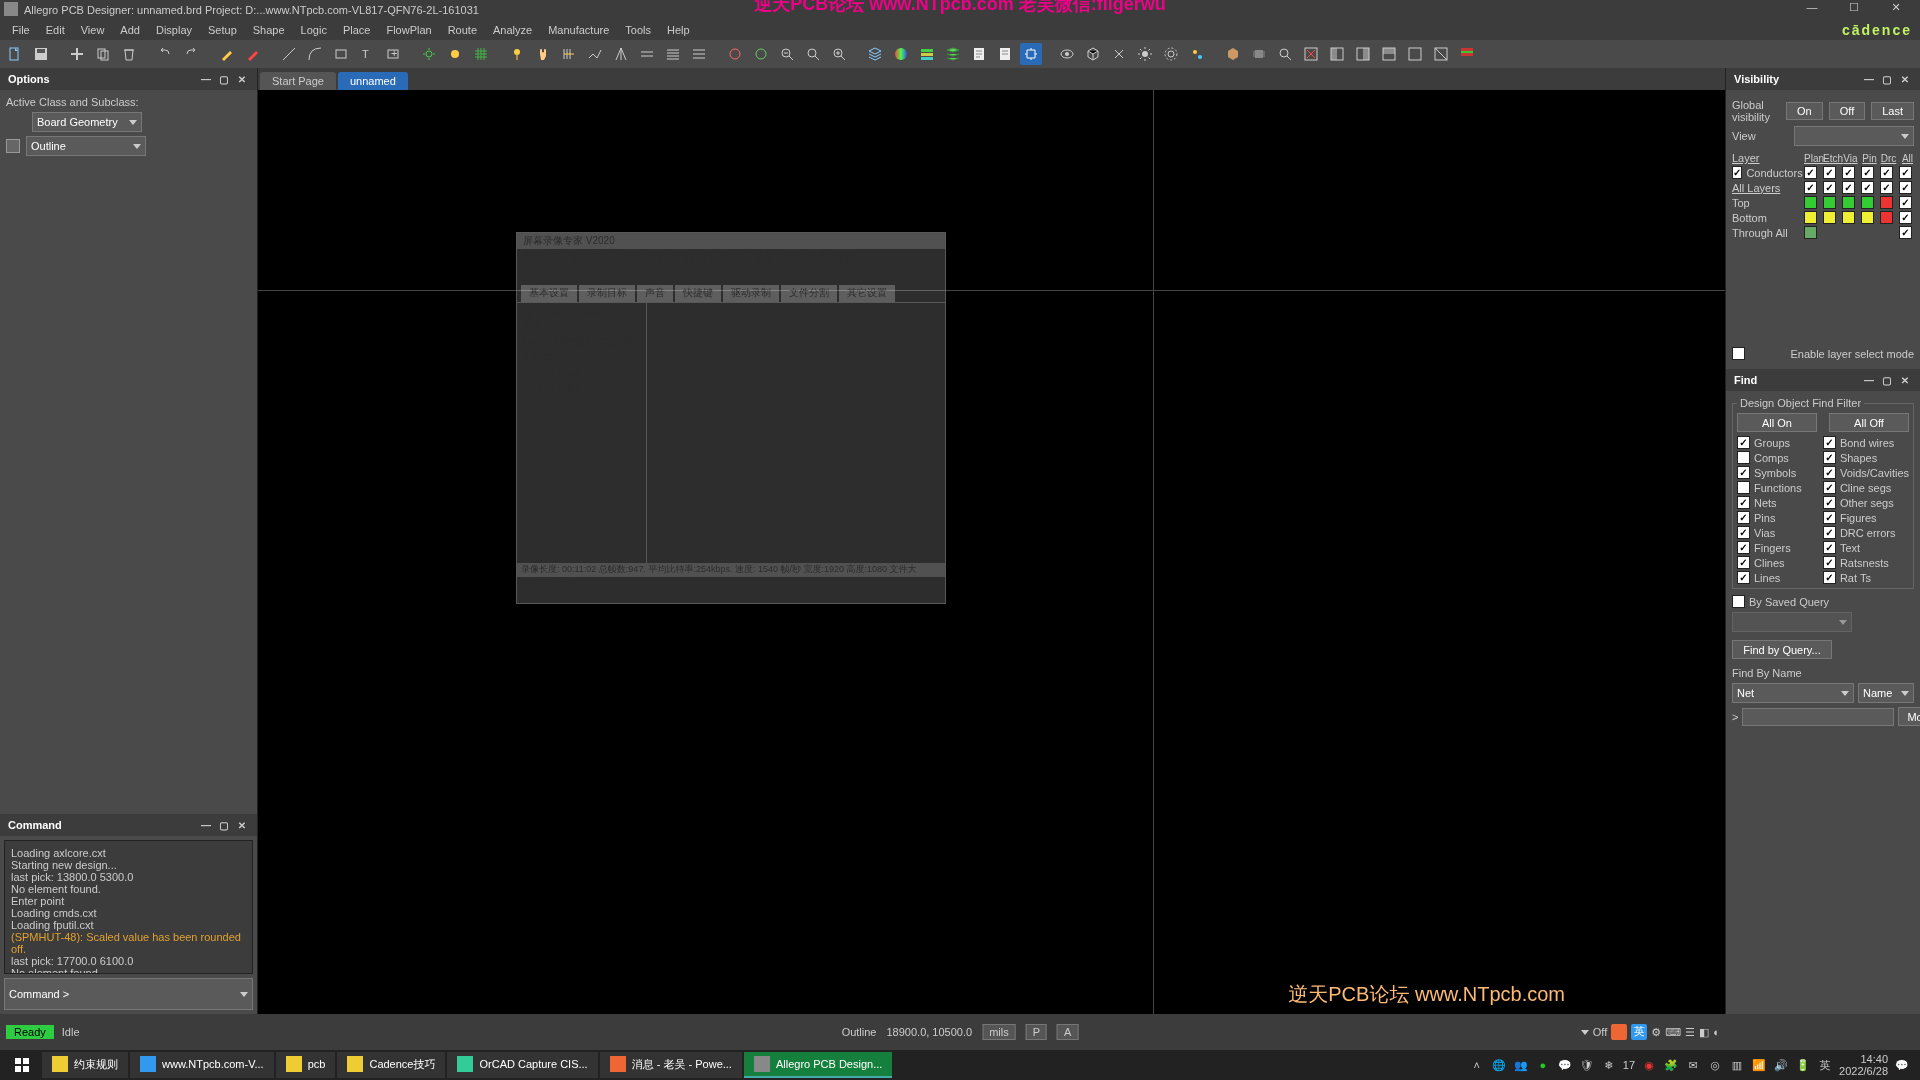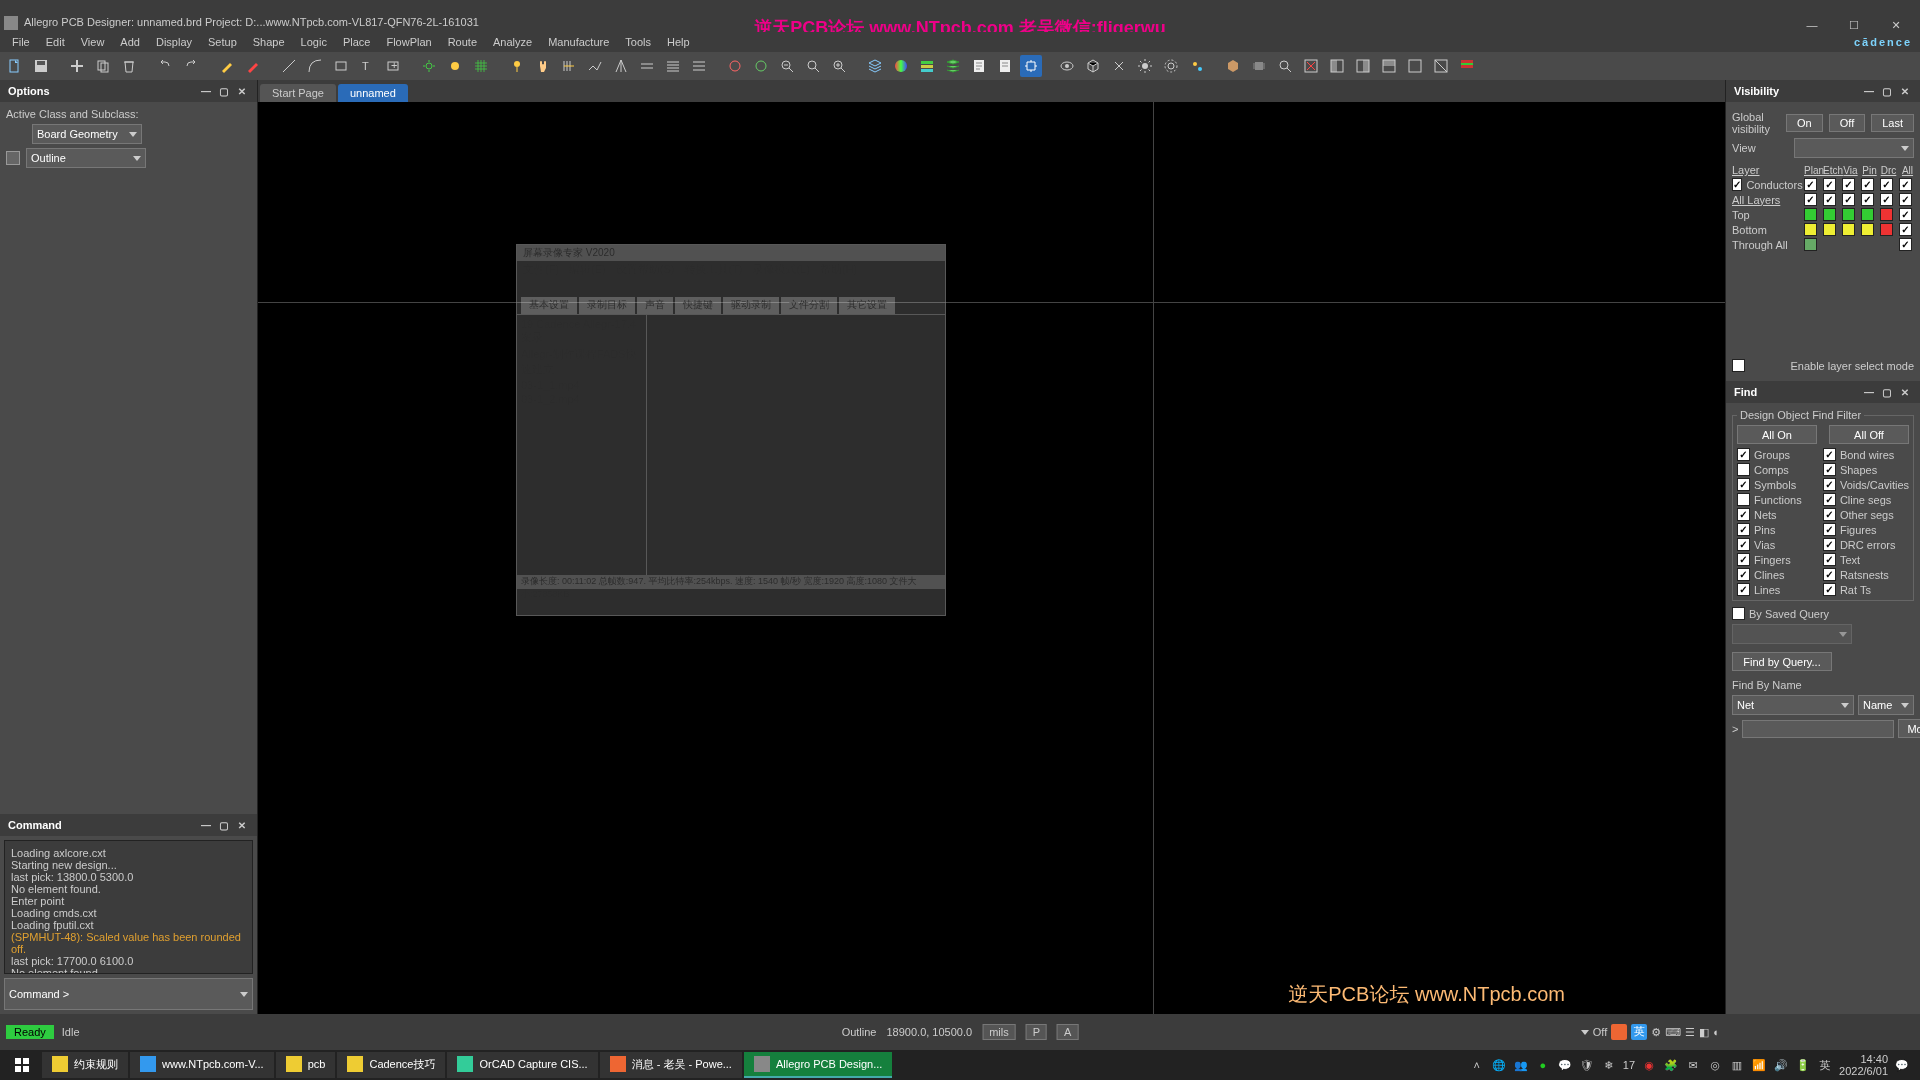--- a/index.html
+++ b/index.html
@@ -1,25 +1,25 @@
 <!DOCTYPE html>
 <html><head>
 <meta charset="utf-8">
 <style>
 *{margin:0;padding:0;box-sizing:border-box;font-family:"Segoe UI",Tahoma,sans-serif;font-size:11px;user-select:none}
 body{width:1920px;height:1080px;background:#2b2b2b;color:#ccc;overflow:hidden;display:flex;flex-direction:column}
-.titlebar{height:20px;background:#3c3c3c;display:flex;align-items:flex-start;padding:16px 4px;position:relative}
+.titlebar{height:20px;background:#3c3c3c;display:flex;align-items:flex-end;padding:4px 4px;position:relative}
 .titlebar .icon{width:14px;height:14px;background:#888;margin-right:6px}
 .titlebar .title{color:#ccc;white-space:nowrap}
 .titlebar .watermark{position:absolute;left:50%;transform:translateX(-50%);color:#e08;font-size:18px;font-weight:bold}
 .titlebar .winbtns{margin-left:auto;display:flex;gap:2px}
 .titlebar .winbtns span{width:40px;height:18px;display:flex;align-items:center;justify-content:center;color:#ccc}
 .menubar{height:20px;background:#3c3c3c;display:flex;align-items:center;padding:0 4px;position:relative}
 .menubar .m{padding:0 8px;color:#ccc;cursor:pointer}
-.menubar .brand{position:absolute;right:8px;color:#7dd3fc;font-size:11px;letter-spacing:2px;font-weight:bold}
+.menubar .brand{position:absolute;right:8px;color:#bef264;font-size:14px;letter-spacing:2px;font-weight:bold}
 .toolbars{background:#4a4a4a;padding:3px 4px;display:flex;gap:4px;flex-wrap:wrap}
 .tbtn{width:22px;height:22px;display:flex;align-items:center;justify-content:center;border-radius:2px}
 .tbtn svg{width:16px;height:16px}
 .tbtn.sel{background:#2a6bb8}
 .tsep{width:2px;height:22px;margin:0 2px}
 .main{flex:1;display:flex;min-height:0}
 .left{width:258px;background:#4a4a4a;display:flex;flex-direction:column;border-right:1px solid #222}
 .panel-hdr{height:22px;background:#3c3c3c;display:flex;align-items:center;padding:0 8px;color:#fff;font-weight:bold}
 .panel-hdr .pbtns{margin-left:auto;display:flex;gap:4px}
 .panel-hdr .pbtns span{width:14px;height:14px;display:flex;align-items:center;justify-content:center;color:#ccc;font-size:10px}
@@ -817,17 +817,17 @@
     <span class="ic">🧩</span>
     <span class="ic">✉</span>
     <span class="ic">◎</span>
     <span class="ic">▥</span>
     <span class="ic">📶</span>
     <span class="ic">🔊</span>
     <span class="ic">🔋</span>
     <span class="ic">英</span>
     <div class="clock">
       <div>14:40</div>
-      <div>2022/6/01</div>
+      <div>2022/6/28</div>
     </div>
     <span class="ic">💬</span>
   </div>
 </div>
 
 </body></html>

